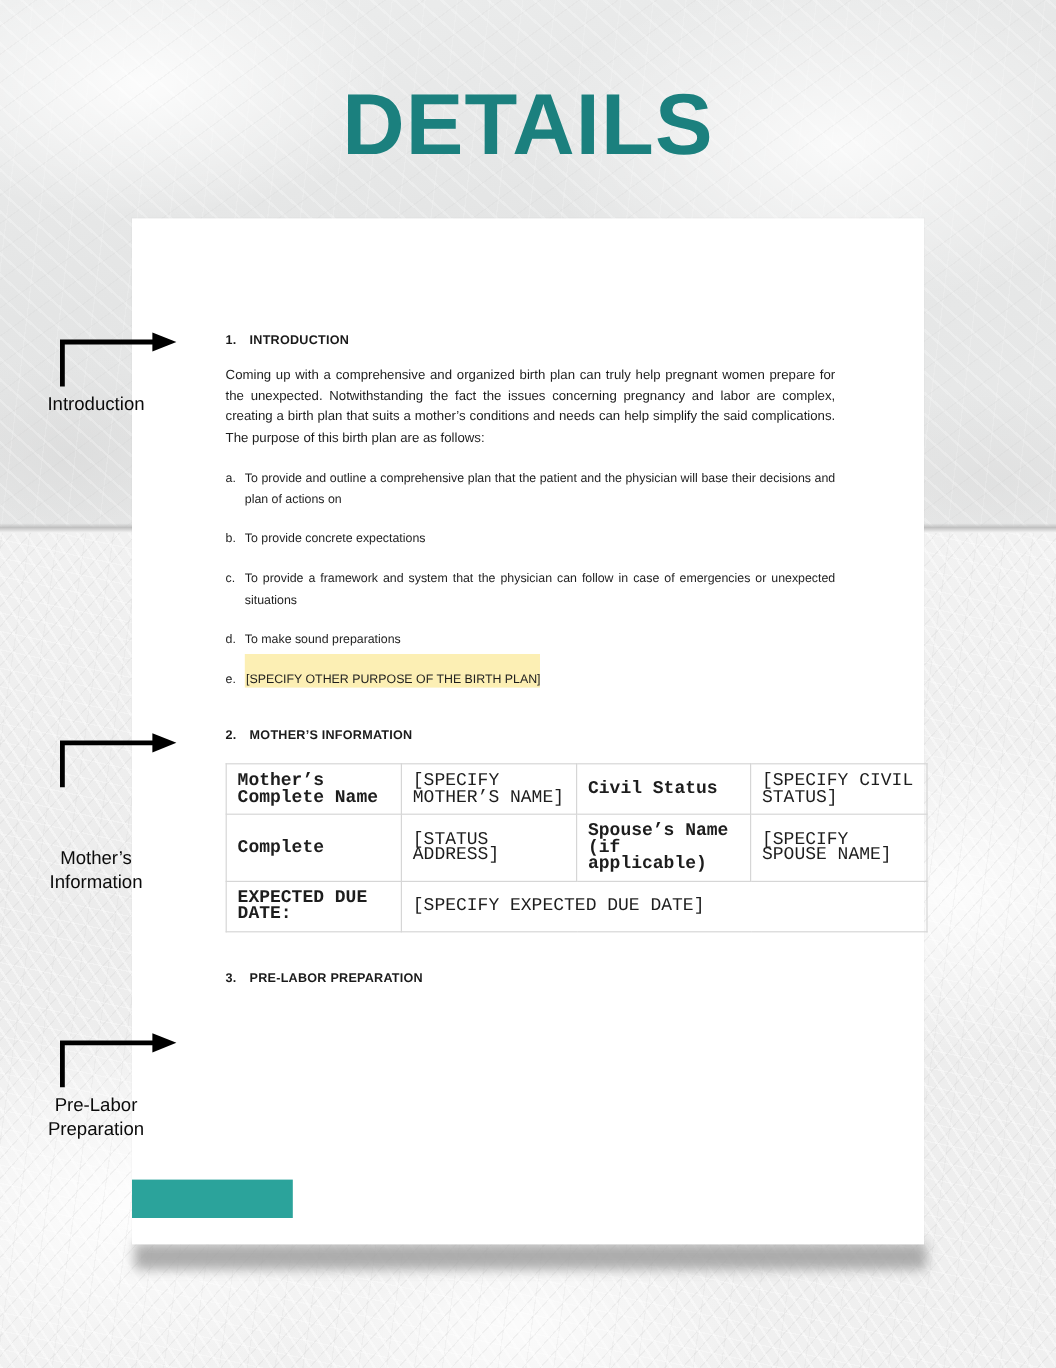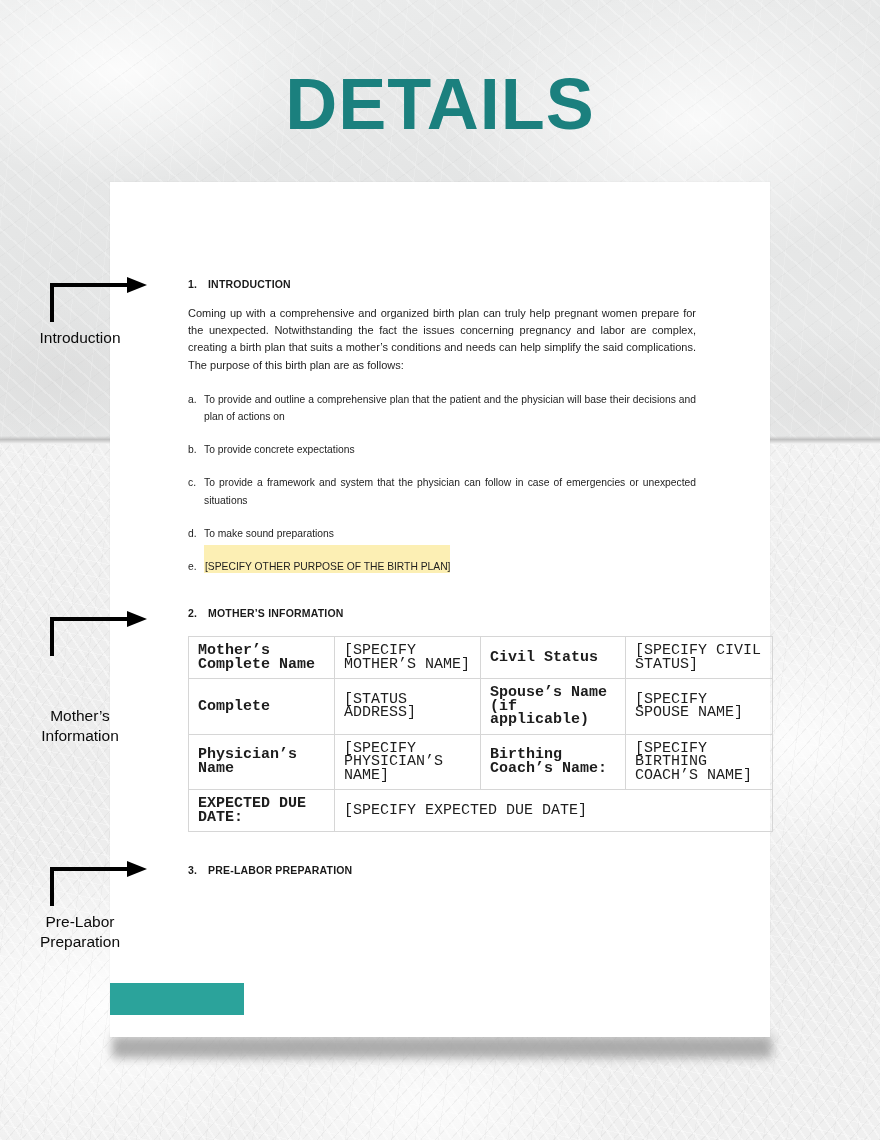--- a/index.html
+++ b/index.html
@@ -256,26 +256,20 @@
           <td class="c3 lbl">Civil Status</td>
           <td class="c4">[SPECIFY CIVIL STATUS]</td>
         </tr>
         <tr>
           <td class="c1 lbl">Complete</td>
           <td class="c2">[STATUS ADDRESS]</td>
           <td class="c3 lbl">Spouse’s Name (if applicable)</td>
           <td class="c4">[SPECIFY SPOUSE NAME]</td>
         </tr>
         <tr>
-          <td class="c1 lbl">Physician’s Name</td>
-          <td class="c2">[SPECIFY PHYSICIAN’S NAME]</td>
-          <td class="c3 lbl">Birthing Coach’s Name:</td>
-          <td class="c4">[SPECIFY BIRTHING COACH’S NAME]</td>
-        </tr>
-        <tr>
           <td class="c1 lbl">EXPECTED DUE DATE:</td>
           <td colspan="3">[SPECIFY EXPECTED DUE DATE]</td>
         </tr>
       </tbody>
     </table>
 
     <div class="sec-head" style="margin-top:32px">
       <span class="num">3.</span>
       <span>PRE-LABOR PREPARATION</span>
     </div>

